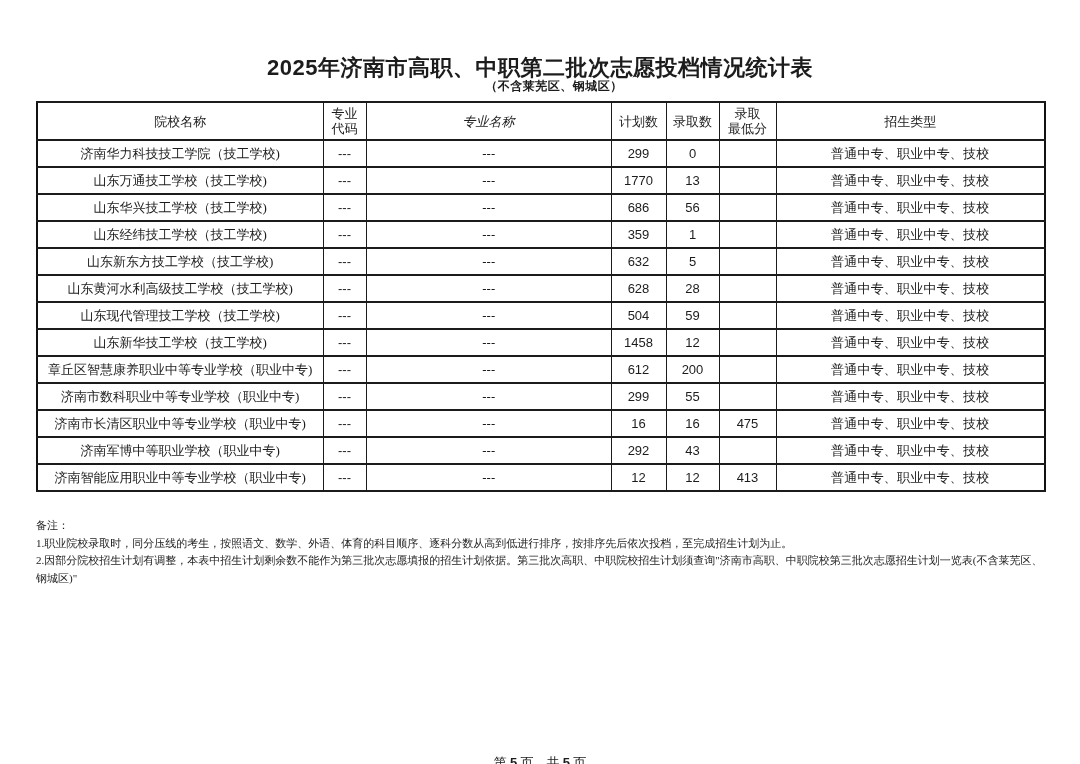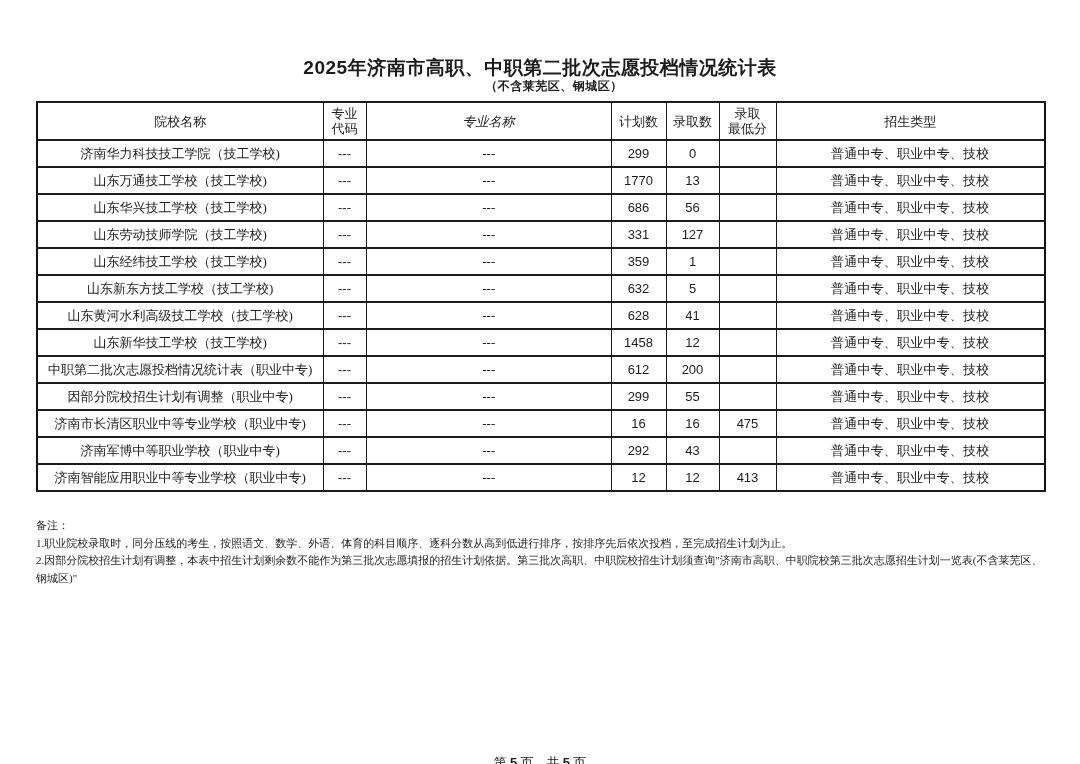--- a/index.html
+++ b/index.html
@@ -8,21 +8,21 @@
     width: 1080px; height: 764px;
     position: relative;
     overflow: hidden;
     font-family: "Liberation Serif", "DejaVu Serif", serif;
     color: #1c1c1c;
   }
   .page { position: relative; width: 1080px; height: 764px; }
 
   .title-block { margin-top: 56px; text-align: center; }
   .doc-title {
-    font-size: 19px; font-weight: bold; line-height: 23px;
+    font-size: 22px; font-weight: bold; line-height: 23px;
     letter-spacing: 0.5px;
   }
   .doc-title .year {
     font-family: "Liberation Sans", "DejaVu Sans", sans-serif;
     font-weight: bold;
   }
   .doc-subtitle {
     font-size: 12px; line-height: 15px; font-weight: 600;
     letter-spacing: 0.5px;
     margin-left: 28px;
@@ -134,29 +134,20 @@
     <tr>
       <td class="c-school">山东华兴技工学校（技工学校)</td>
       <td class="c-code dash">---</td>
       <td class="c-major dash">---</td>
       <td class="c-plan num">686</td>
       <td class="c-admit num">56</td>
       <td class="c-score num"></td>
       <td class="c-type type-cell">普通中专、职业中专、技校</td>
     </tr>
 
-    <tr>
-      <td class="c-school">山东劳动技师学院（技工学校)</td>
-      <td class="c-code dash">---</td>
-      <td class="c-major dash">---</td>
-      <td class="c-plan num">331</td>
-      <td class="c-admit num">127</td>
-      <td class="c-score num"></td>
-      <td class="c-type type-cell">普通中专、职业中专、技校</td>
-    </tr>
 
     <tr>
       <td class="c-school">山东经纬技工学校（技工学校)</td>
       <td class="c-code dash">---</td>
       <td class="c-major dash">---</td>
       <td class="c-plan num">359</td>
       <td class="c-admit num">1</td>
       <td class="c-score num"></td>
       <td class="c-type type-cell">普通中专、职业中专、技校</td>
     </tr>
@@ -169,48 +160,57 @@
       <td class="c-admit num">5</td>
       <td class="c-score num"></td>
       <td class="c-type type-cell">普通中专、职业中专、技校</td>
     </tr>
 
     <tr>
       <td class="c-school">山东黄河水利高级技工学校（技工学校)</td>
       <td class="c-code dash">---</td>
       <td class="c-major dash">---</td>
       <td class="c-plan num">628</td>
-      <td class="c-admit num">41</td>
-      <td class="c-score num"></td>
-      <td class="c-type type-cell">普通中专、职业中专、技校</td>
-    </tr>
-
+      <td class="c-admit num">28</td>
+      <td class="c-score num"></td>
+      <td class="c-type type-cell">普通中专、职业中专、技校</td>
+    </tr>
+
+    <tr>
+      <td class="c-school">山东现代管理技工学校（技工学校)</td>
+      <td class="c-code dash">---</td>
+      <td class="c-major dash">---</td>
+      <td class="c-plan num">504</td>
+      <td class="c-admit num">59</td>
+      <td class="c-score num"></td>
+      <td class="c-type type-cell">普通中专、职业中专、技校</td>
+    </tr>
 
     <tr>
       <td class="c-school">山东新华技工学校（技工学校)</td>
       <td class="c-code dash">---</td>
       <td class="c-major dash">---</td>
       <td class="c-plan num">1458</td>
       <td class="c-admit num">12</td>
       <td class="c-score num"></td>
       <td class="c-type type-cell">普通中专、职业中专、技校</td>
     </tr>
 
     <tr>
-      <td class="c-school">中职第二批次志愿投档情况统计表（职业中专)</td>
+      <td class="c-school">章丘区智慧康养职业中等专业学校（职业中专)</td>
       <td class="c-code dash">---</td>
       <td class="c-major dash">---</td>
       <td class="c-plan num">612</td>
       <td class="c-admit num">200</td>
       <td class="c-score num"></td>
       <td class="c-type type-cell">普通中专、职业中专、技校</td>
     </tr>
 
     <tr>
-      <td class="c-school">因部分院校招生计划有调整（职业中专)</td>
+      <td class="c-school">济南市数科职业中等专业学校（职业中专)</td>
       <td class="c-code dash">---</td>
       <td class="c-major dash">---</td>
       <td class="c-plan num">299</td>
       <td class="c-admit num">55</td>
       <td class="c-score num"></td>
       <td class="c-type type-cell">普通中专、职业中专、技校</td>
     </tr>
 
     <tr>
       <td class="c-school">济南市长清区职业中等专业学校（职业中专)</td>

